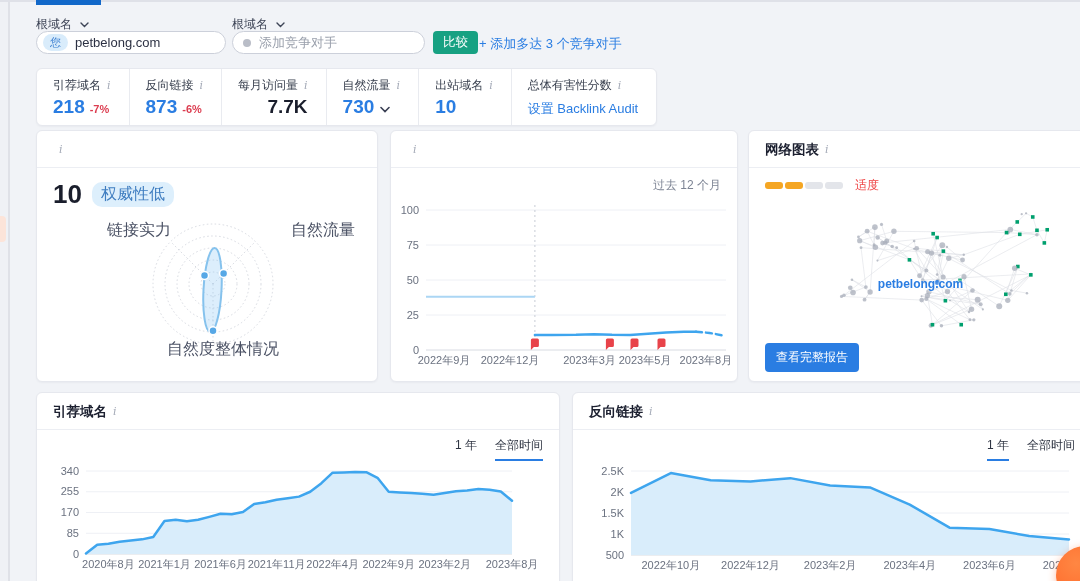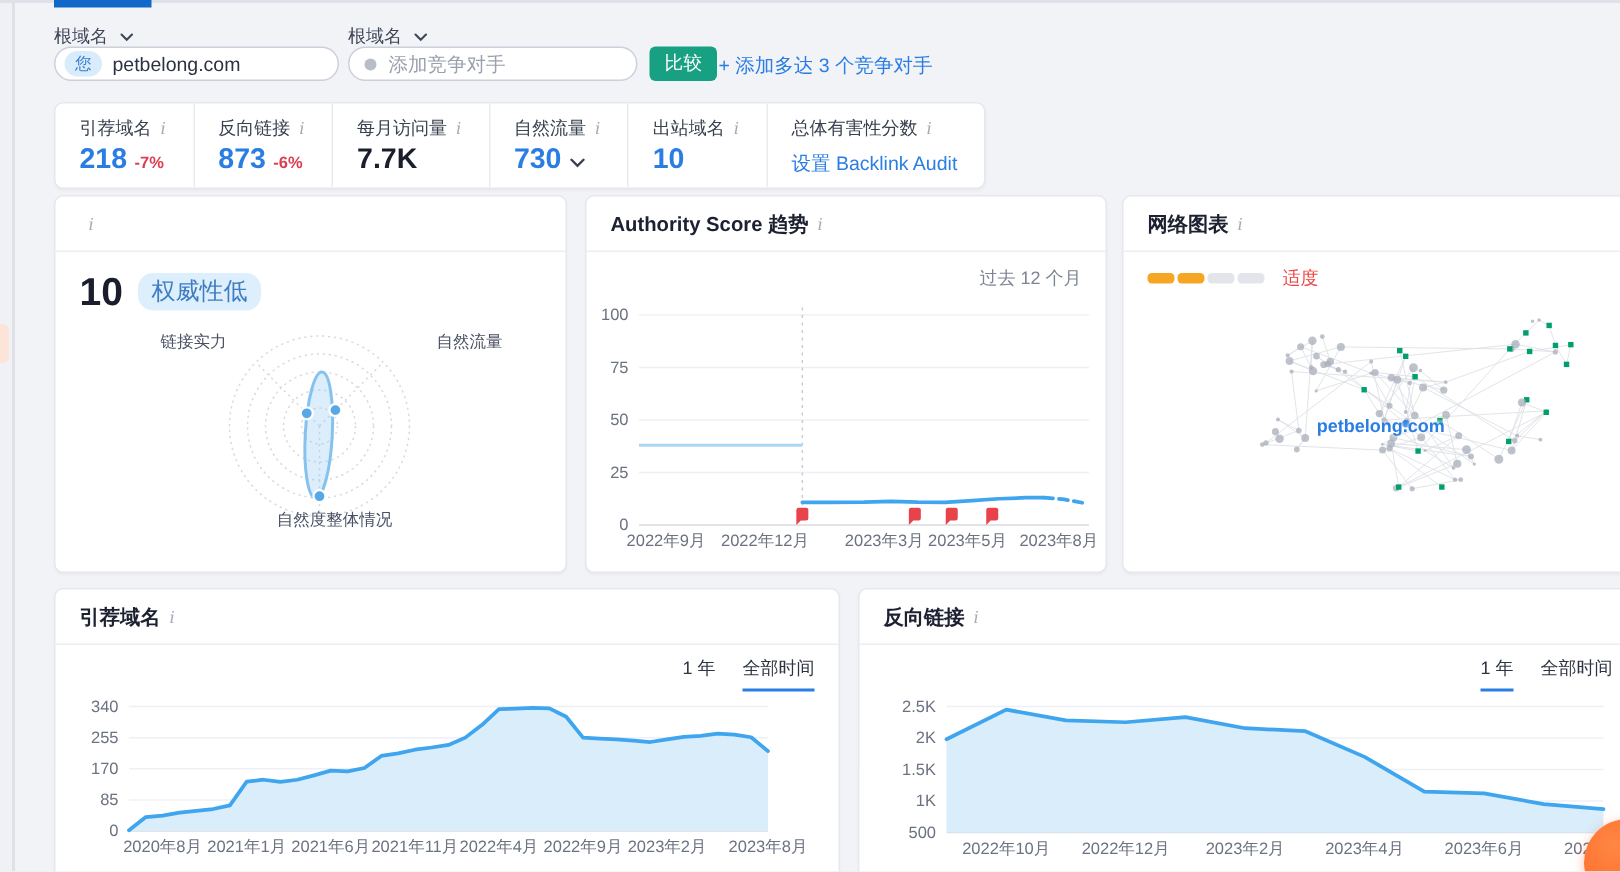--- a/index.html
+++ b/index.html
@@ -19,35 +19,35 @@
   .placeholder { color:#9aa0ac; }
   .compare-btn { position:absolute; left:433px; top:31px; height:23px; background:#17a182; color:#fff; border:none; border-radius:4px; font-size:12.5px; padding:0 10px; cursor:pointer; font-family:inherit; }
   .add-link { position:absolute; left:479px; top:35px; font-size:13px; color:#2a7de2; cursor:pointer; text-decoration:none; }
 
   
   .metrics-card { position:absolute; left:36px; top:68px; display:inline-flex; background:#fff; border:1px solid #e6e8ee; border-radius:6px; box-shadow:0 1px 2px rgba(24,28,45,.04); }
   .metric { padding:8px 18px 7px 16px; }
   .metric + .metric { border-left:1px solid #e9ebf0; }
   .m-label { font-size:12px; color:#39404f; white-space:nowrap; display:flex; align-items:center; }
   .m-value { margin-top:2px; font-size:19px; font-weight:bold; color:#2a7de2; display:flex; align-items:baseline; white-space:nowrap; }
-  .m-value.dark { color:#1a1e2c; }
+  .m-value.dark { color:#1a1e2c;justify-content:flex-end; }
   .delta { font-size:11px; font-weight:bold; color:#dc3d50; margin-left:5px; }
   .m-link { font-size:13px; font-weight:normal; color:#2a7de2; margin-top:6px; cursor:pointer; white-space:nowrap; }
   .info-i { display:inline-block; font:italic 11px "DejaVu Serif",serif; color:#a5abb8; margin-left:6px; cursor:pointer; }
 
   
   .card { position:absolute; background:#fff; border:1px solid #e6e8ee; border-radius:6px; box-shadow:0 1px 2px rgba(24,28,45,.04); }
   .card-header { height:37px; line-height:37px; padding:0 16px; font-weight:bold; font-size:13.5px; color:#1c2030; border-bottom:1px solid #eceef3; display:flex; align-items:center; }
   .chev { flex:none; }
 
   #card-authority { left:36px; top:130px; width:342px; height:252px; }
   .score-row { position:absolute; left:16px; top:48px; display:flex; align-items:center; gap:10px; }
   .score-num { font-size:26px; font-weight:bold; color:#1a1e2c; }
   .score-badge { background:#ddeffc; color:#3f7dc0; font-size:16px; border-radius:10px; padding:2px 9px; }
-  .radar-label { position:absolute; font-size:11px; color:#4a5164; }
+  .radar-label { position:absolute; font-size:16px; color:#4a5164; }
 
   #card-trend { left:390px; top:130px; width:348px; height:252px; }
   .range-label { position:absolute; right:16px; top:46px; font-size:12px; color:#7d8494; }
 
   #card-network { left:748px; top:130px; width:345px; height:252px; }
   .legend-row { position:absolute; left:16px; top:46px; display:flex; align-items:center; }
   .legend-seg { width:18px; height:7px; border-radius:3px; margin-right:2px; }
   .legend-label { font-size:12px; color:#ef4444; margin-left:10px; }
   .net-center-label { position:absolute; left:0; top:146px; width:100%; text-align:center; font-size:12px; font-weight:bold; color:#2a7de2; text-shadow:0 0 3px #fff,0 0 3px #fff; pointer-events:none; }
   .report-btn { position:absolute; left:16px; top:212px; background:#2a7de2; color:#fff; border:none; border-radius:4px; font-size:12px; padding:6px 11px; cursor:pointer; font-family:inherit; }
@@ -179,21 +179,20 @@
         <circle cx="186.605" cy="80.395" r="4" fill="#57a8e6" stroke="#fff" stroke-width="1.5"></circle>
         <circle cx="176" cy="137.8" r="4" fill="#57a8e6" stroke="#fff" stroke-width="1.5"></circle>
       </svg>
     <span class="radar-label" style="left:70px;top:89px">链接实力</span>
     <span class="radar-label" style="left:254px;top:89px">自然流量</span>
     <span class="radar-label" style="left:16px;top:208px;width:100%;text-align:center">自然度整体情况</span>
   </div>
 
   <div class="card" id="card-trend">
     <div class="card-header">
-        <span>Authority Score 趋势</span>
         <span class="info-i">i</span>
       </div>
     <div class="range-label">过去 12 个月</div>
     <svg id="trend-svg" width="336" height="178" style="position:absolute;left:8px;top:66px">
         <line x1="27" x2="327" y1="153" y2="153" stroke="#d8dbe2"></line>
         <text x="20" y="156.5" text-anchor="end" class="tick">0</text>
         <line x1="27" x2="327" y1="118" y2="118" stroke="#eef0f5"></line>
         <text x="20" y="121.5" text-anchor="end" class="tick">25</text>
         <line x1="27" x2="327" y1="83" y2="83" stroke="#eef0f5"></line>
         <text x="20" y="86.5" text-anchor="end" class="tick">50</text>
@@ -428,20 +427,21 @@
         <circle cx="271.862616366346" cy="80.93297148794603" r="1.1675949096679688" fill="#a8adb9" opacity="0.75"></circle>
         <rect x="245.0240723116011" y="99.48873581991442" width="3.6" height="3.6" fill="#00a06e"></rect>
         <circle cx="255.65144838074747" cy="75.28926571857988" r="2.66597900390625" fill="#a8adb9" opacity="0.75"></circle>
         <rect x="270.02887390654905" y="80.06382943344941" width="3.6" height="3.6" fill="#00a06e"></rect>
         <circle cx="248.75741340623262" cy="107.33303175526761" r="2.6456634521484377" fill="#a8adb9" opacity="0.75"></circle>
         <circle cx="252.4313850722314" cy="97.46765133145627" r="1.282342529296875" fill="#a8adb9" opacity="0.75"></circle>
         <circle cx="267.9638479694953" cy="100.1266181112921" r="1.2500747680664062" fill="#a8adb9" opacity="0.75"></circle>
         <circle cx="178.20000000000002" cy="89.44" r="2.5" fill="#2a7de2"></circle>
       </svg>
     <div class="net-center-label">petbelong.com</div>
+    <button class="report-btn">查看完整报告</button>
   </div>
 
   <div class="card" id="card-refdomains">
     <div class="card-header">
         <span>引荐域名</span>
         <span class="info-i">i</span>
       </div>
     <div class="tabs-row">
       <span class="tab">1 年</span>
       <span class="tab active">全部时间</span>

